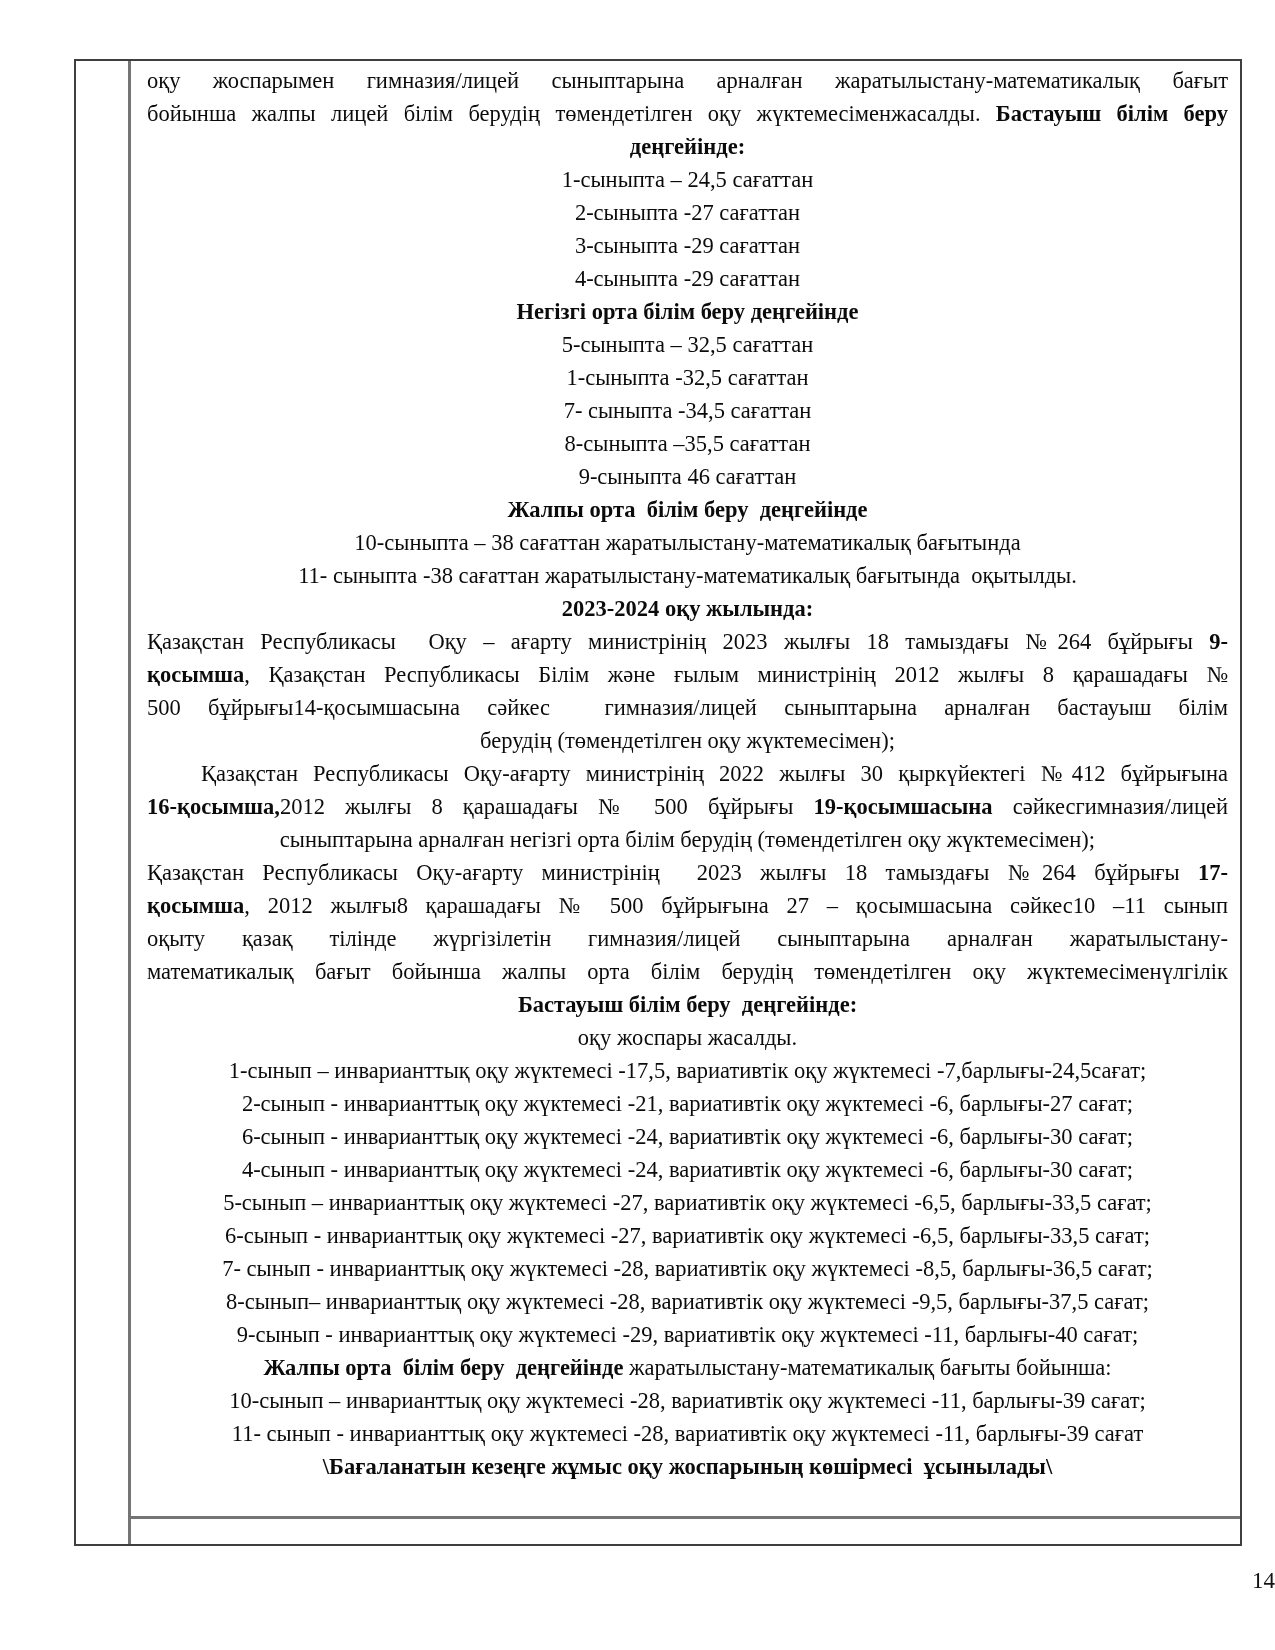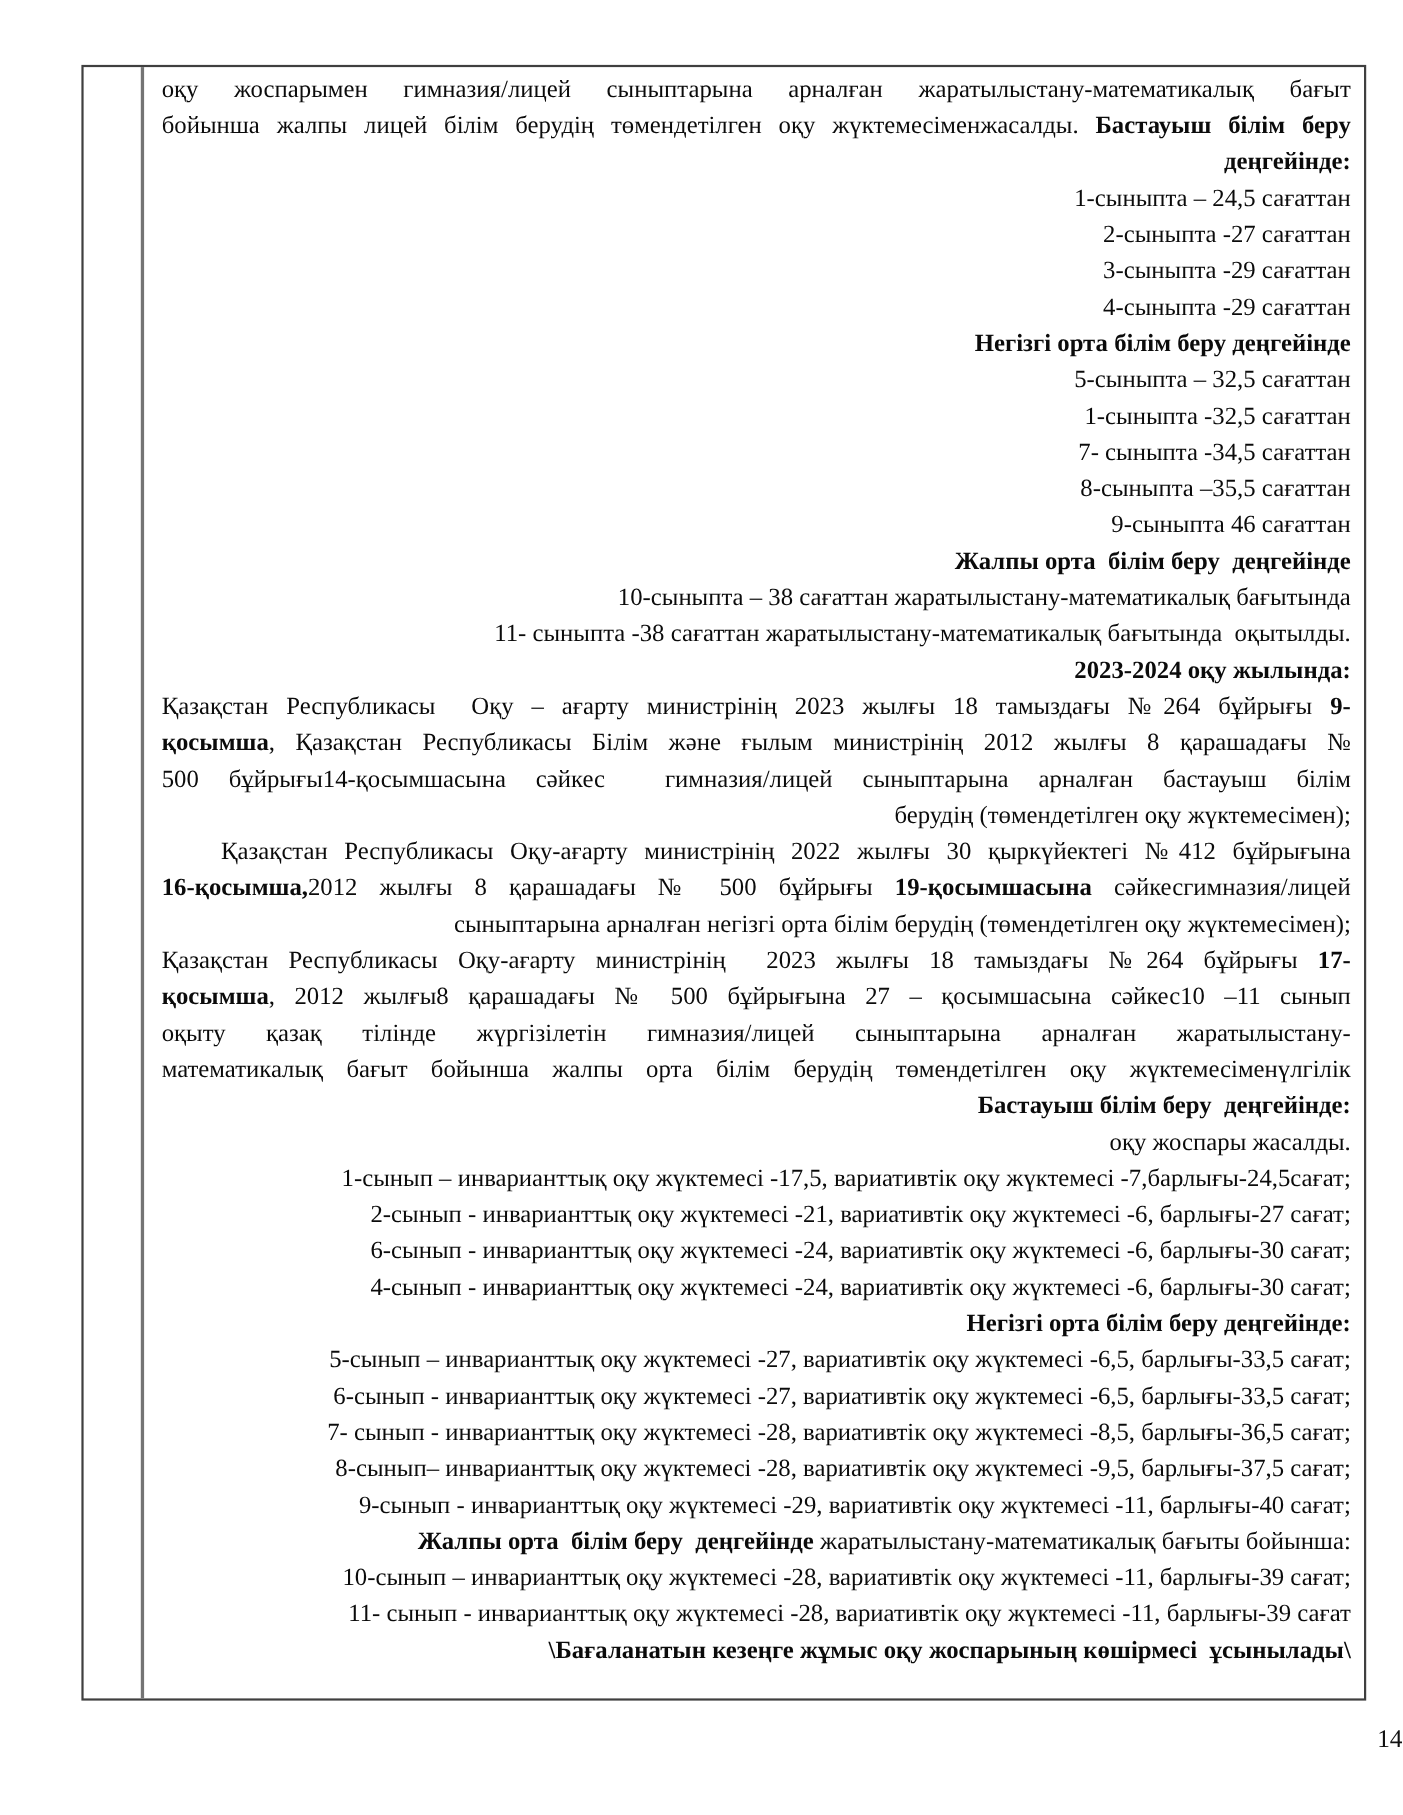--- a/index.html
+++ b/index.html
@@ -27,30 +27,30 @@
   .gutter {
     flex: none;
     width: 55px;
     box-sizing: border-box;
     border-right: 3px solid #747474;
   }
   .content-col {
     flex: 1 1 auto;
     min-width: 0;
     display: flex;
-    flex-direction: row;
+    flex-direction: column;
   }
   .content-lines {
     flex: 1 1 auto;
     padding: 3px 12px 0 16px;
     font-size: 22.5px;
     line-height: 33px;
     overflow: hidden;
   }
-  .line { text-align: right; }
+  .line { text-align: center; }
   .line.j { text-align: justify; text-align-last: justify; }
   .line.ind { text-indent: 54px; }
   .line b { font-weight: bold; }
   .empty-row {
     flex: none;
     height: 25px;
     border-top: 3px solid #747474;
     background: #ffffff;
   }
   .footer {
@@ -98,21 +98,20 @@
           <div class="line j"><span>Қазақстан Республикасы Оқу-ағарту министрінің&nbsp; 2023 жылғы 18 тамыздағы №264 бұйрығы </span><b>17-</b></div>
           <div class="line j"><b>қосымша</b><span>, 2012 жылғы8 қарашадағы № 500 бұйрығына 27 – қосымшасына сәйкес10 –11 сынып</span></div>
           <div class="line j"><span>оқыту қазақ тілінде жүргізілетін гимназия/лицей сыныптарына арналған жаратылыстану-</span></div>
           <div class="line j"><span>математикалық бағыт бойынша жалпы орта білім берудің төмендетілген оқу жүктемесіменүлгілік</span></div>
           <div class="line"><b>Бастауыш білім беру&nbsp; деңгейінде:</b></div>
           <div class="line"><span>оқу жоспары жасалды.</span></div>
           <div class="line"><span>1-сынып – инварианттық оқу жүктемесі -17,5, вариативтік оқу жүктемесі -7,барлығы-24,5сағат;</span></div>
           <div class="line"><span>2-сынып - инварианттық оқу жүктемесі -21, вариативтік оқу жүктемесі -6, барлығы-27 сағат;</span></div>
           <div class="line"><span>6-сынып - инварианттық оқу жүктемесі -24, вариативтік оқу жүктемесі -6, барлығы-30 сағат;</span></div>
           <div class="line"><span>4-сынып - инварианттық оқу жүктемесі -24, вариативтік оқу жүктемесі -6, барлығы-30 сағат;</span></div>
-          <div class="line"><b>Негізгі орта білім беру деңгейінде:</b></div>
           <div class="line"><span>5-сынып – инварианттық оқу жүктемесі -27, вариативтік оқу жүктемесі -6,5, барлығы-33,5 сағат;</span></div>
           <div class="line"><span>6-сынып - инварианттық оқу жүктемесі -27, вариативтік оқу жүктемесі -6,5, барлығы-33,5 сағат;</span></div>
           <div class="line"><span>7- сынып - инварианттық оқу жүктемесі -28, вариативтік оқу жүктемесі -8,5, барлығы-36,5 сағат;</span></div>
           <div class="line"><span>8-сынып– инварианттық оқу жүктемесі -28, вариативтік оқу жүктемесі -9,5, барлығы-37,5 сағат;</span></div>
           <div class="line"><span>9-сынып - инварианттық оқу жүктемесі -29, вариативтік оқу жүктемесі -11, барлығы-40 сағат;</span></div>
           <div class="line"><b>Жалпы орта&nbsp; білім беру&nbsp; деңгейінде</b><span> жаратылыстану-математикалық бағыты бойынша:</span></div>
           <div class="line"><span>10-сынып – инварианттық оқу жүктемесі -28, вариативтік оқу жүктемесі -11, барлығы-39 сағат;</span></div>
           <div class="line"><span>11- сынып - инварианттық оқу жүктемесі -28, вариативтік оқу жүктемесі -11, барлығы-39 сағат</span></div>
           <div class="line"><b>\Бағаланатын кезеңге жұмыс оқу жоспарының көшірмесі&nbsp; ұсынылады\</b></div>
         </div>

